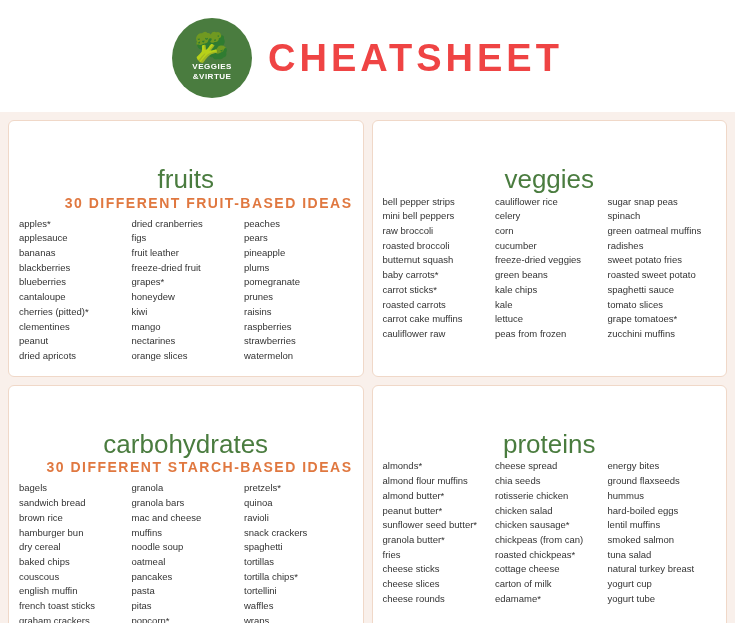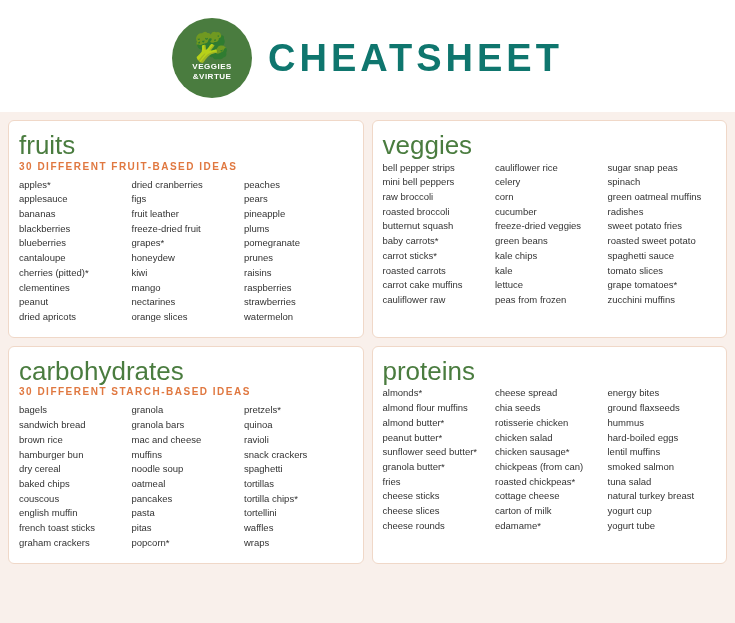--- a/index.html
+++ b/index.html
@@ -52,21 +52,21 @@
       font-size: 42px;
       font-weight: 300;
       color: #222;
       line-height: 1;
       letter-spacing: 1px;
     }
 
     .header-cheatsheet {
       font-size: 38px;
       font-weight: 900;
-      color: #0f766e;
+      color: #ef4444;
       letter-spacing: 4px;
       line-height: 1;
       text-transform: uppercase;
     }
 
     .grid {
       display: grid;
       grid-template-columns: 1fr 1fr;
       grid-template-rows: auto auto;
       gap: 8px;
@@ -75,30 +75,32 @@
     }
 
     .card {
       background: white;
       border-radius: 6px;
       padding: 10px 10px 12px;
       border: 1.5px solid #f0d8c8;
     }
 
     .card-title {
+      text-align: center;
       font-size: 26px;
       font-weight: 300;
       color: #4a7c3f;
       line-height: 1.1;
       margin-bottom: 1px;
+      margin-top: 34px;
     }
 
     .card-subtitle {
-      text-align: left;
-      font-size: 10px;
+      text-align: right;
+      font-size: 14px;
       font-weight: 800;
       color: #e07840;
       letter-spacing: 1.5px;
       text-transform: uppercase;
       margin-bottom: 6px;
     }
 
     .columns {
       display: flex;
       gap: 4px;

